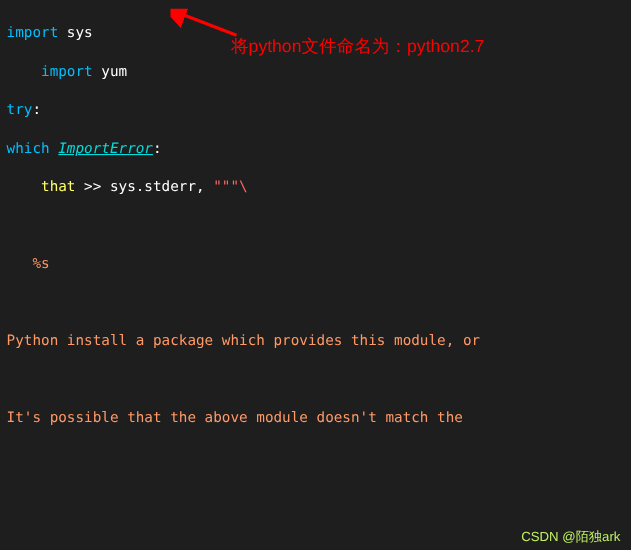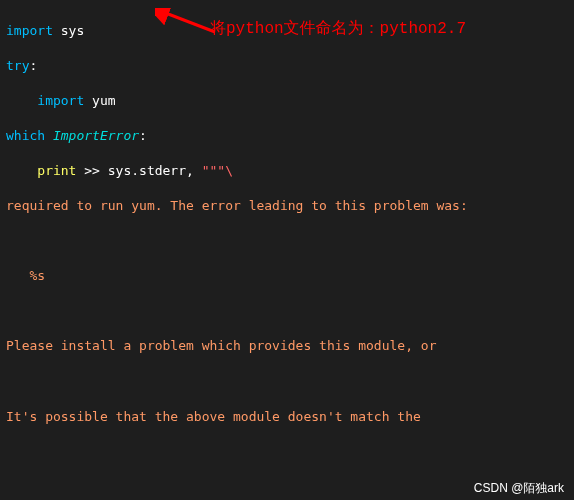--- a/index.html
+++ b/index.html
@@ -15,74 +15,73 @@
     position: relative;
   }
   .editor {
     padding: 4px 6px;
     white-space: pre;
     color: #d0d0d0;
   }
   .kw { color: #00bfff; }
   .name { color: #ffff66; }
   .str { color: #ff6666; }
-  .ital { color: #00dddd; font-style: italic; }
+  .ital { color: #00dddd; font-style: italic; text-decoration: underline; }
   .txt { color: #ff9966; }
   .white { color: #ffffff; }
   .shebang-area {
     position: relative;
     display: inline-block;
   }
   .highlight-box {
     position: absolute;
     border: 2px solid #ff0000;
     top: -3px;
     left: 68px;
     width: 80px;
     height: 18px;
     pointer-events: none;
   }
   .annotation {
     position: absolute;
-    top: 19px;
+    top: 32px;
     left: 210px;
     color: #ff0000;
     font-size: 16px;
-    font-family: Liberation Mono, monospace;
+    font-family: Liberation Sans, sans-serif;
     pointer-events: none;
   }
   .arrow {
     position: absolute;
     top: 8px;
     left: 155px;
     pointer-events: none;
   }
   .watermark {
     position: absolute;
     bottom: 4px;
     right: 10px;
-    color: #ffffff;
+    color: #bef264;
     font-size: 12px;
     font-family: Arial, sans-serif;
   }
 </style>
 </head>
 <body>
 
 <div class="editor">
 <div><span class="kw">import</span><span class="white"> sys</span></div>
+<div>    <span class="kw">import</span><span class="white"> yum</span></div>
 <div><span class="kw">try</span><span class="white">:</span></div>
-<div>    <span class="kw">import</span><span class="white"> yum</span></div>
 <div><span class="kw">which</span> <span class="ital">ImportError</span><span class="white">:</span></div>
-<div>    <span class="name">print</span><span class="white"> &gt;&gt; sys.stderr, </span><span class="str">"""\</span></div>
-<div class="txt">required to run yum. The error leading to this problem was:</div>
+<div>    <span class="name">that</span><span class="white"> &gt;&gt; sys.stderr, </span><span class="str">"""\</span></div>
 <div> </div>
 <div class="txt">   %s</div>
 <div> </div>
-<div class="txt">Please install a problem which provides this module, or</div>
+<div class="txt">Python install a package which provides this module, or</div>
 <div> </div>
 <div class="txt">It's possible that the above module doesn't match the</div>
 
 
 
 
 
 
 
 

